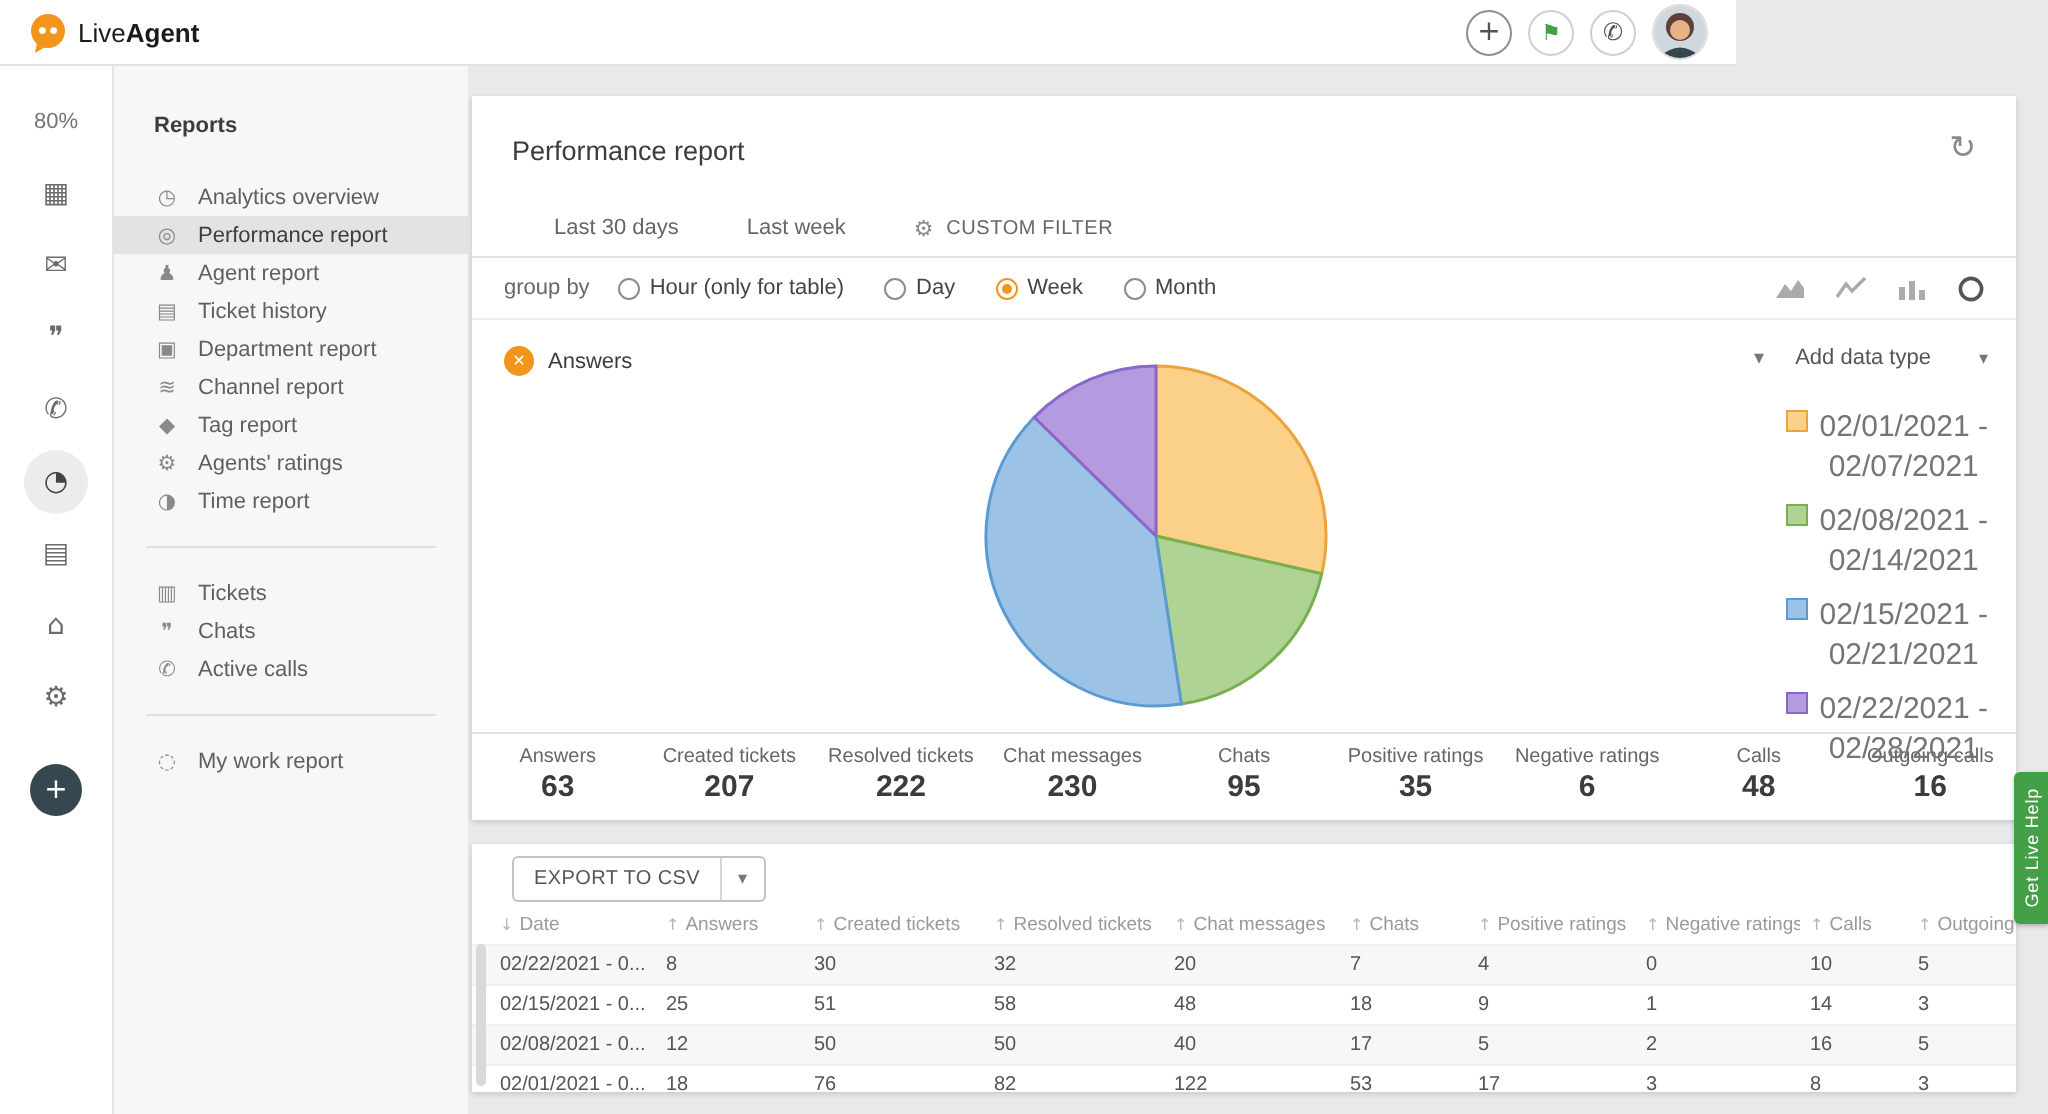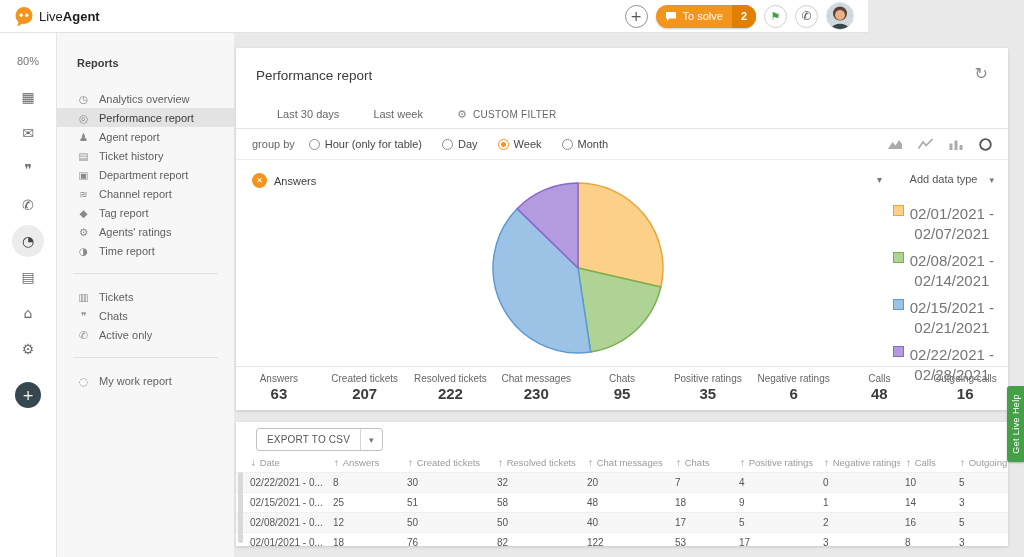--- a/index.html
+++ b/index.html
@@ -74,21 +74,21 @@
   .chart-icons{margin-left:auto;display:flex;gap:16px;align-items:center;color:#ababab;}
   .ct-icon{cursor:pointer;display:flex;align-items:center;}
   .ct-icon.active{color:#555;}
 
   .chart-area{position:relative;height:206px;}
   .series-chip{position:absolute;left:16px;top:13px;display:flex;align-items:center;gap:7px;
                font-size:11px;color:#3c3c3c;cursor:pointer;}
   .chip-dot{width:15px;height:15px;border-radius:50%;background:var(--accent);color:#fff;font-size:8px;
             display:flex;align-items:center;justify-content:center;}
   .series-caret{position:absolute;right:126px;top:14px;color:#777;font-size:10px;cursor:pointer;}
-  .add-data{position:absolute;right:14px;top:13px;font-size:11px;color:#555;display:flex;gap:12px;
+  .add-data{position:absolute;right:14px;top:13px;font-size:11px;color:#555;display:flex;gap:24px;
             align-items:flex-end;cursor:pointer;}
   .pie{position:absolute;left:252px;top:18px;}
   .chart-legend{position:absolute;right:14px;top:44px;display:flex;flex-direction:column;gap:8px;}
   .legend-item{display:flex;gap:6px;align-items:flex-start;cursor:pointer;}
   .swatch{width:9px;height:9px;border:1px solid;margin-top:1px;flex:none;}
   .legend-text{font-size:15px;color:#757575;line-height:1.3;text-align:center;}
 
   .stats{height:42px;border-top:1px solid #e3e3e3;display:flex;box-sizing:border-box;}
   .stat{flex:1;display:flex;flex-direction:column;align-items:center;justify-content:center;gap:1px;cursor:pointer;}
   .stat-label{font-size:10px;color:#666;white-space:nowrap;}
@@ -134,31 +134,20 @@
       </span>
       <span class="brand-text">
         <span>Live</span>
           <span class="brand-agent">Agent</span>
       </span>
     </div>
     <div class="topbar-right">
       <div class="circle-btn add-btn">
         <span class="glyph">+</span>
       </div>
-      <div class="tosolve">
-        <span class="ts-main">
-          <span style="display:flex;">
-            <svg width="12" height="11" viewBox="0 0 12 11">
-                <path d="M1 1 h10 v6.5 h-6.5 l-2.5 2.5 v-2.5 h-1 z" fill="#fff"></path>
-              </svg>
-          </span>
-          <span>To solve</span>
-        </span>
-        <span class="ts-count">2</span>
-      </div>
       <div class="circle-btn">
         <span class="flag glyph">⚑</span>
       </div>
       <div class="circle-btn">
         <span class="phone-g glyph">✆</span>
       </div>
       <div class="avatar">
         <svg width="26" height="26" viewBox="0 0 26 26">
           <rect width="26" height="26" fill="#cfd8dc"></rect>
           <circle cx="13" cy="10.5" r="7" fill="#5d4037"></circle>
@@ -265,21 +254,21 @@
         <div class="side-item">
           <span class="si-glyph glyph">▥</span>
           <span>Tickets</span>
         </div>
         <div class="side-item">
           <span class="si-glyph glyph">❞</span>
           <span>Chats</span>
         </div>
         <div class="side-item">
           <span class="si-glyph glyph">✆</span>
-          <span>Active only</span>
+          <span>Active calls</span>
         </div>
       </div>
     <div class="sb-divider"></div>
     <div>
         <div class="side-item">
           <span class="si-glyph glyph">◌</span>
           <span>My work report</span>
         </div>
       </div>
   </div>

